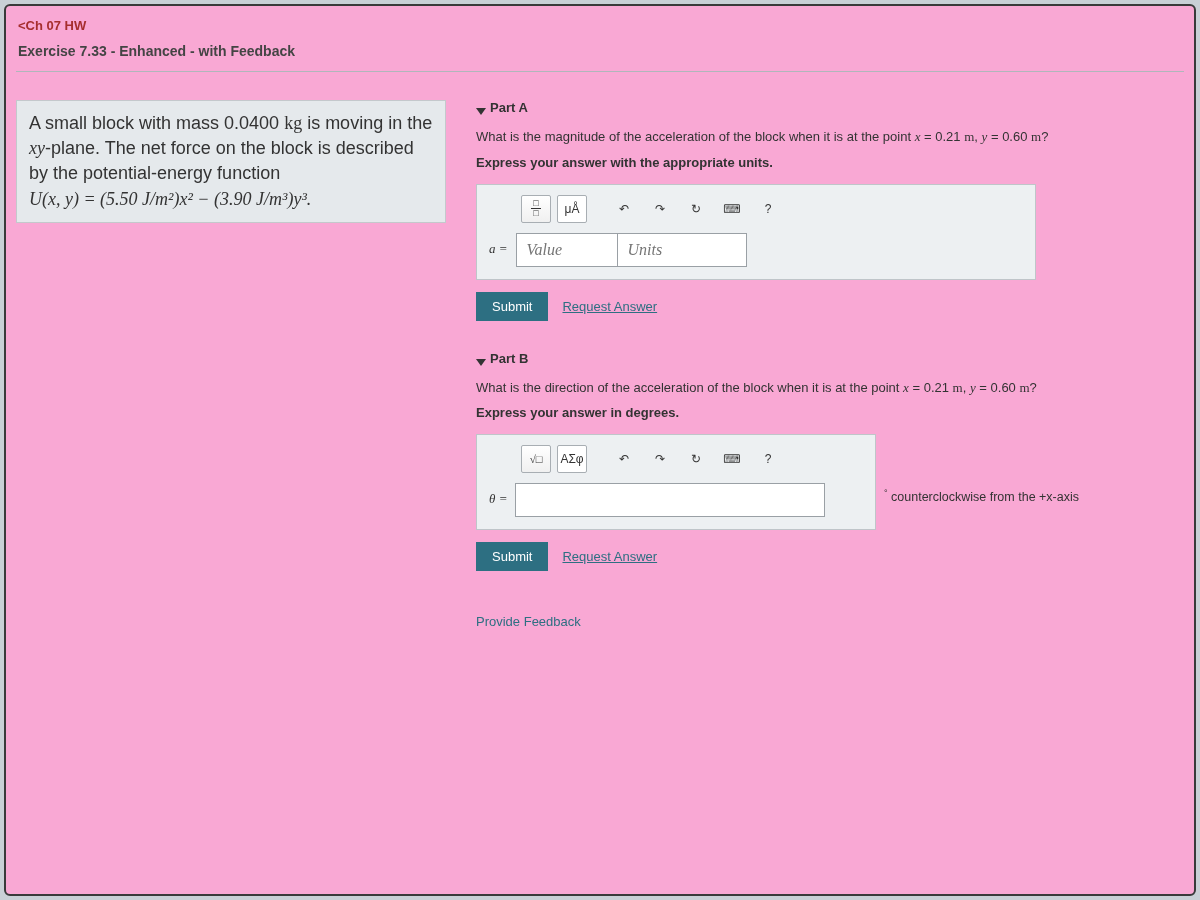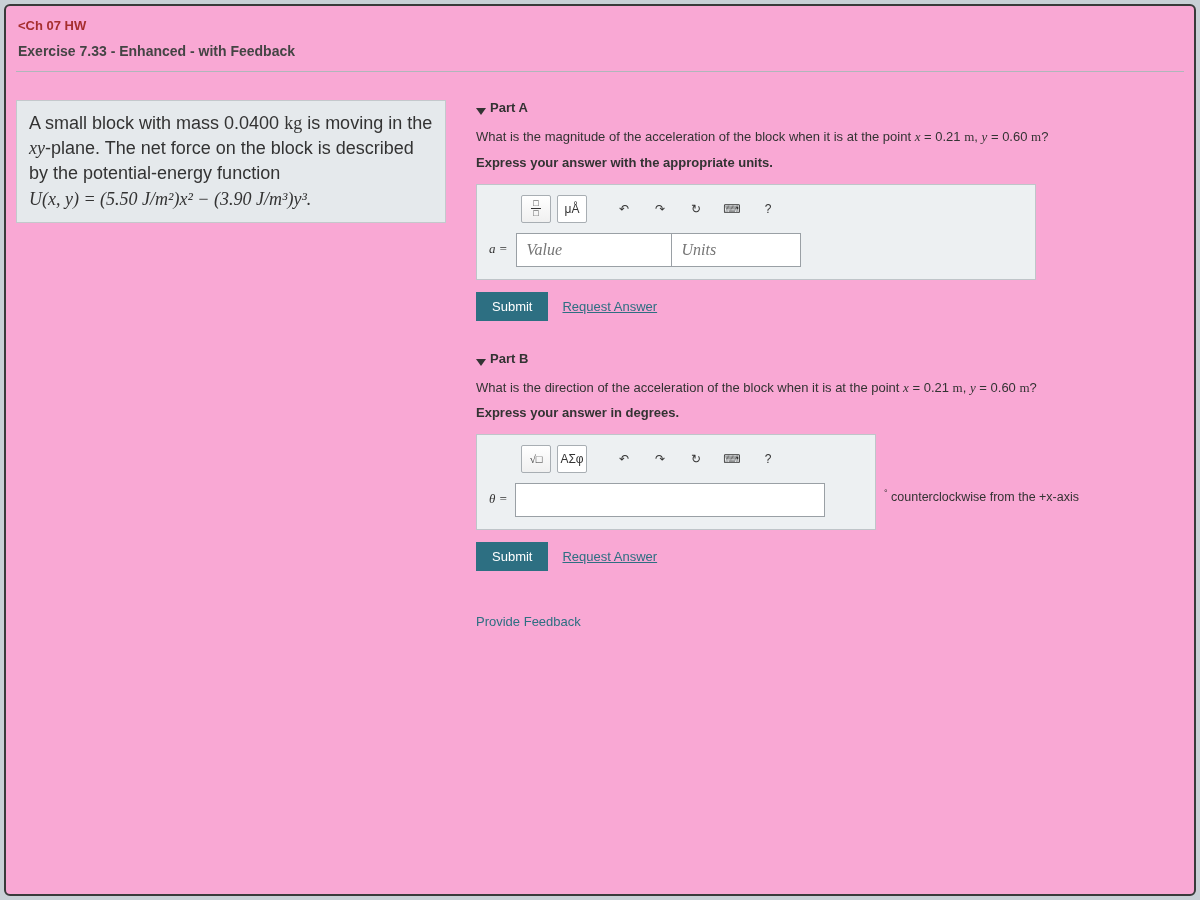--- a/index.html
+++ b/index.html
@@ -135,21 +135,21 @@
     border: 1px solid #9aa0a5;
     background: #fff;
     height: 34px;
     font-family: "Times New Roman", serif;
     font-style: italic;
     font-size: 16px;
     color: #888;
     padding: 0 10px;
     outline: none;
   }
-  .field.value { width: 156px; }
+  .field.value { width: 102px; }
   .field.units { width: 130px; border-left: 1px solid #9aa0a5; margin-left:-1px;}
   .field.wide { width: 310px; font-style: normal; }
   .submit-row {
     display: flex;
     align-items: center;
     gap: 14px;
     margin-bottom: 30px;
   }
   .submit-btn {
     background: #2d6f82;

